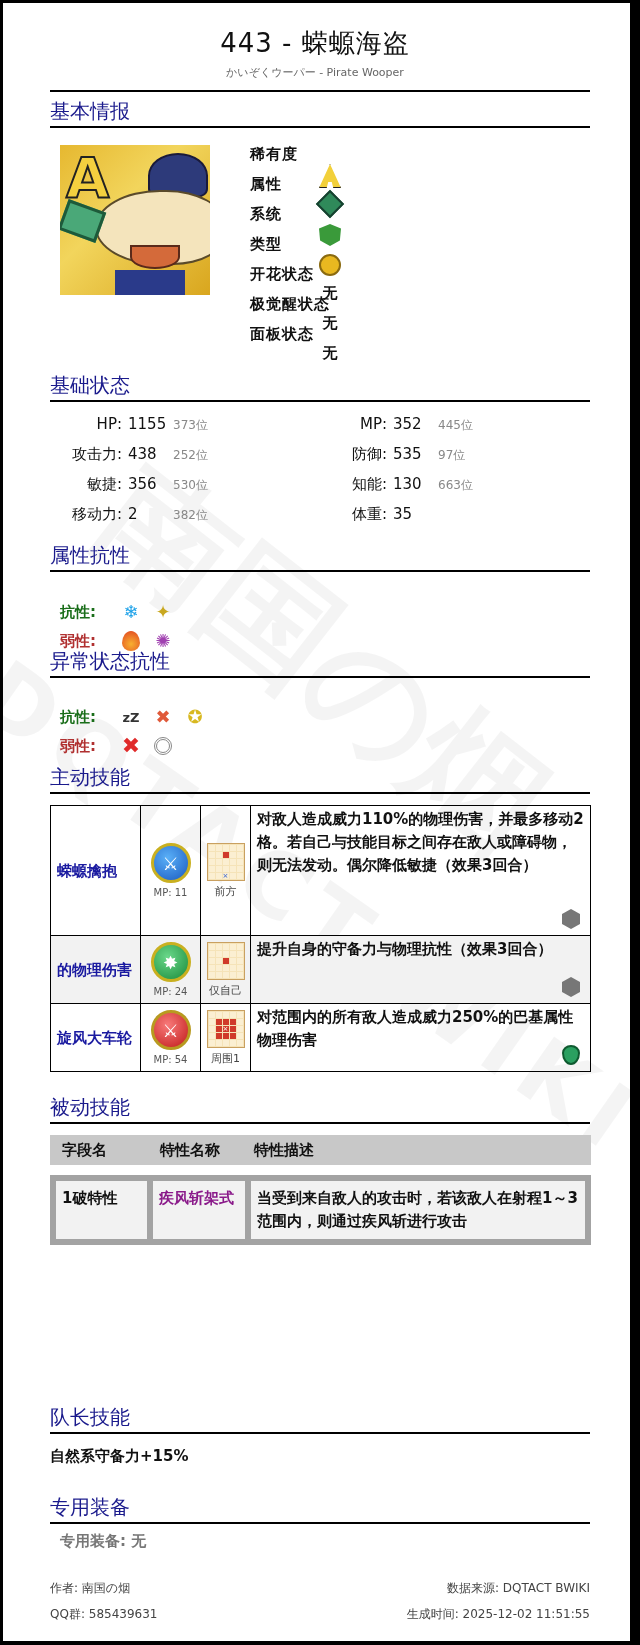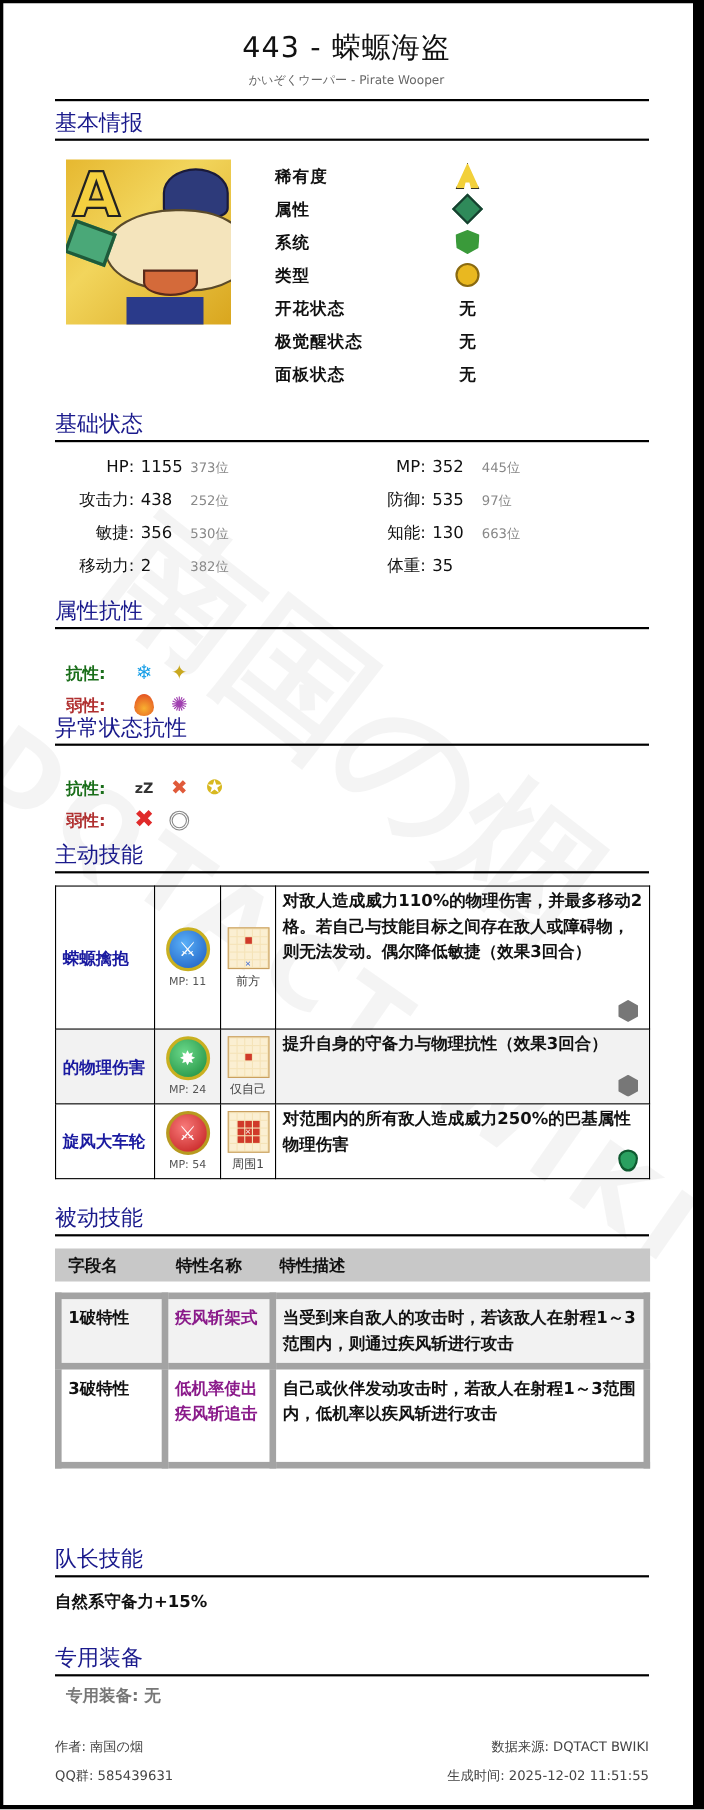--- a/index.html
+++ b/index.html
@@ -20,21 +20,21 @@
   
   .portrait { position: absolute; left: 60px; top: 145px; width: 150px; height: 150px; overflow: hidden; background: linear-gradient(135deg,#e6b830,#f2d55c 40%,#d9a61e); }
   .portrait .face { position: absolute; left: 35px; top: 45px; width: 130px; height: 75px; background: #f4e4bc; border-radius: 50% 45% 40% 50%; border: 2px solid #5a4a2a; }
   .portrait .hat { position: absolute; left: 88px; top: 8px; width: 60px; height: 45px; background: #2d3a7a; border-radius: 50% 50% 20% 20%; border: 2px solid #1a1a3a; }
   .portrait .mouth { position: absolute; left: 70px; top: 100px; width: 50px; height: 24px; background: #d46a3a; border-radius: 0 0 50% 50%; border: 2px solid #5a2a1a; }
   .portrait .letterA { position: absolute; left: 6px; top: 0px; font-size: 56px; font-weight: bold; color: #f4d03f; -webkit-text-stroke: 2px #222; font-family: "DejaVu Sans", sans-serif; }
   .portrait .gem { position: absolute; left: 2px; top: 60px; width: 40px; height: 32px; background: #4aa878; border: 3px solid #1e5a3a; transform: rotate(20deg); }
   .portrait .body { position: absolute; left: 55px; top: 125px; width: 70px; height: 30px; background: #2a3a8a; }
 
   .info-table { position: absolute; left: 250px; top: 145px; }
-  .info-row { height: 30px; display: flex; align-items: center; }
+  .info-row { height: 30px; display: flex; align-items: center; flex-direction: column; }
   .info-label { width: 160px; font-size: 15px; font-weight: bold; color: #111; letter-spacing: 1px; }
   .info-value { font-size: 15px; font-weight: bold; width: 30px; display: flex; justify-content: center; }
 
   .ic-rarity { width: 22px; height: 24px; background: #f2d03a; clip-path: polygon(50% 0, 100% 100%, 65% 100%, 58% 75%, 42% 75%, 35% 100%, 0 100%); border: 1px solid #222; }
   .ic-attr { width: 20px; height: 20px; background: #2f8a5a; transform: rotate(45deg); border: 2px solid #174030; }
   .ic-system { width: 22px; height: 22px; background: #3a9a3a; clip-path: polygon(50% 0, 100% 20%, 95% 75%, 50% 100%, 5% 75%, 0 20%); }
   .ic-type { width: 22px; height: 22px; background: #e9b820; border-radius: 50%; border: 2px solid #8a6a10; }
 
   
   .stats { position: absolute; top: 410px; left: 50px; width: 540px; }
@@ -370,25 +370,20 @@
   <span style="padding-left:2px;">特性描述</span>
 </div>
 
 <table class="passive">
   <tbody>
       <tr class="alt" style="height:57px;">
     <td class="field">1破特性</td>
     <td class="pname">疾风斩架式</td>
     <td>当受到来自敌人的攻击时，若该敌人在射程1～3范围内，则通过疾风斩进行攻击</td>
   </tr>
-  <tr style="height:90px;">
-    <td class="field">3破特性</td>
-    <td class="pname">低机率使出疾风斩追击</td>
-    <td>自己或伙伴发动攻击时，若敌人在射程1～3范围内，低机率以疾风斩进行攻击</td>
-  </tr>
 </tbody>
   </table>
 
 <div class="section-title" style="top:1404px;">队长技能</div>
 <div class="leader">自然系守备力+15%</div>
 
 <div class="section-title" style="top:1494px;">专用装备</div>
 <div class="equip">专用装备: 无</div>
 
 <div class="footer" style="top:1580px;">

